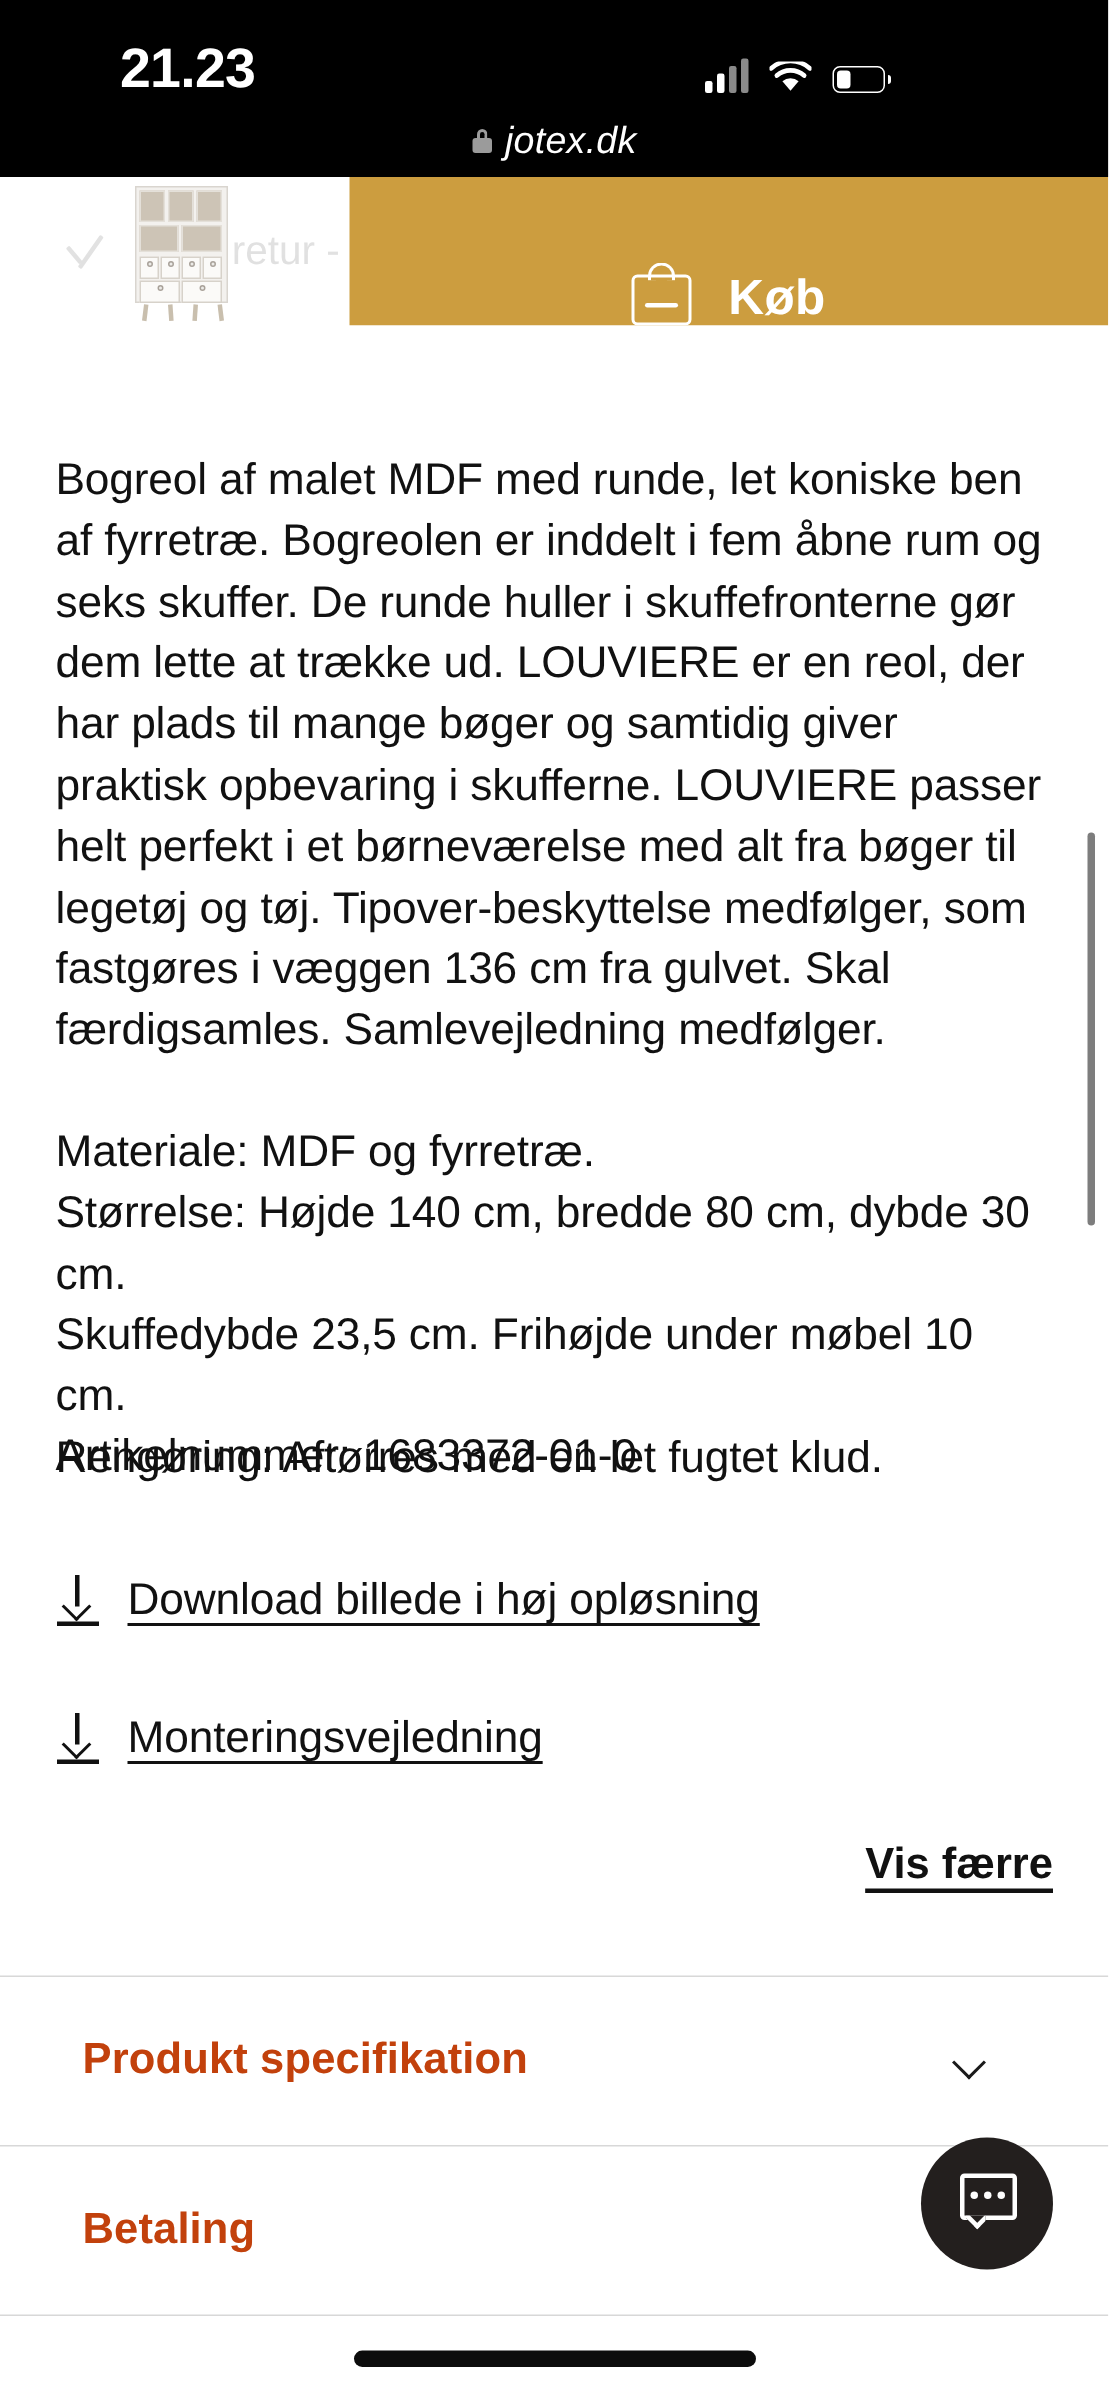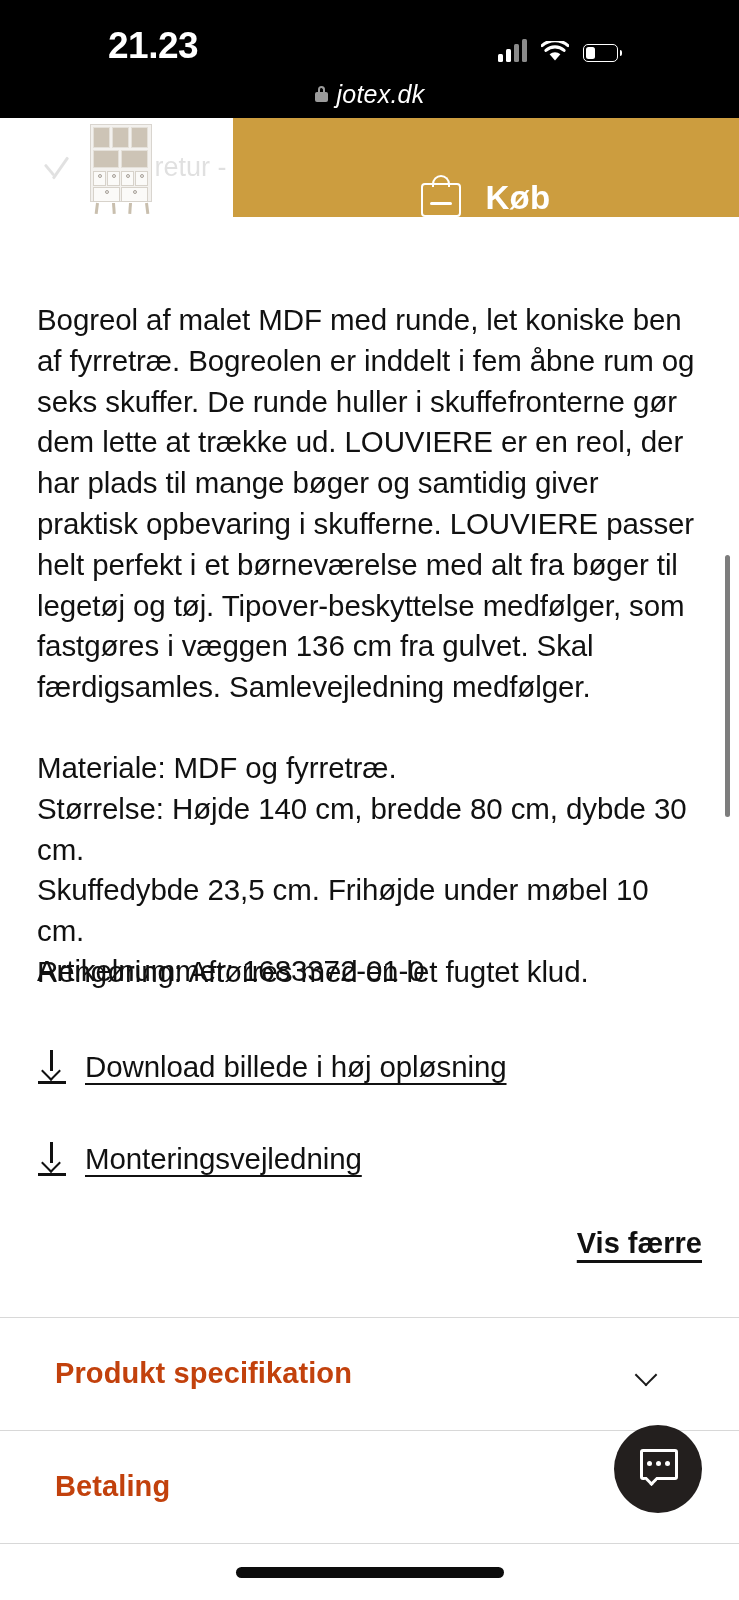--- a/index.html
+++ b/index.html
@@ -18,21 +18,21 @@
 
   
   .browser-chrome {
     position:absolute; top:0; left:0;
     width:739px; height:118px;
     background:#000000;
     z-index:40;
   }
   .status-row {
     position:absolute; top:26px; left:0;
-    width:646px; height:42px;margin-left:28px;
+    width:646px; height:42px;
   }
   .clock {
     position:absolute; left:80px; top:-1px;
     color:#ffffff; font-size:37px; font-weight:600;
     letter-spacing:-0.5px; line-height:42px;
   }
   .status-icons {
     position:absolute; right:56px; top:4px;
     display:flex; align-items:flex-end; gap:14px; height:32px;
   }

